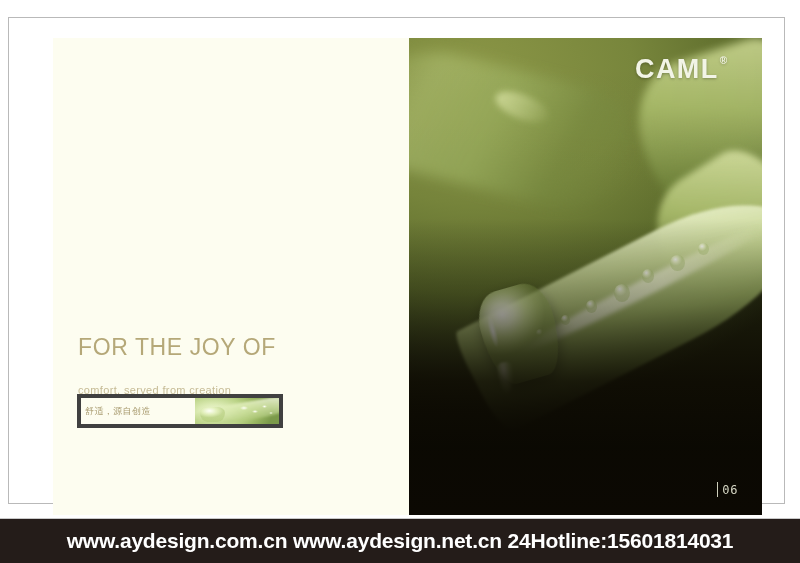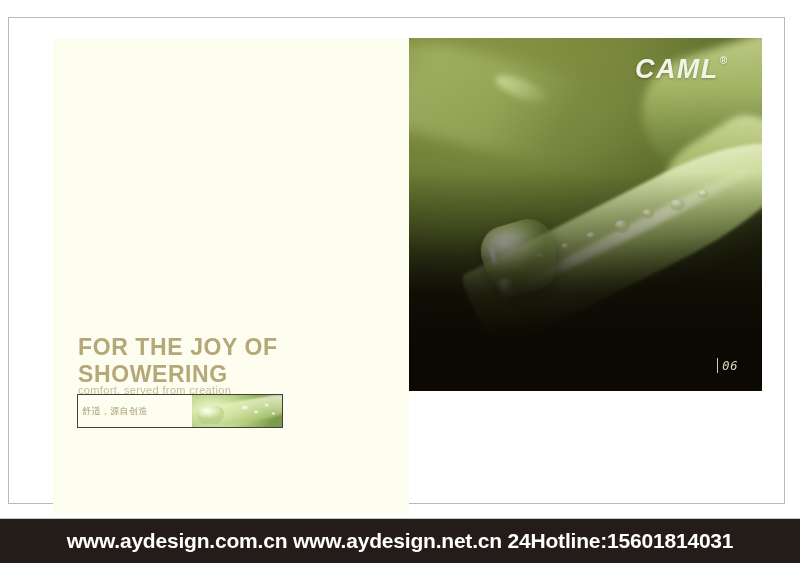--- a/index.html
+++ b/index.html
@@ -52,24 +52,23 @@
     height: 477px;
     background: #fdfdf0;
   }
 
   
   #right-page {
     position: absolute;
     left: 356px;
     top: 0;
     width: 353px;
-    height: 353px;
+    height: 477px;
     overflow: hidden;
     background: #a16207;
-    font-style: italic;
   }
 
   
   .photo-base {
     position: absolute;
     inset: 0;
     background:
       radial-gradient(120% 70% at 18% 8%, #8b9646 0%, #78863c 38%, #5d6c2c 65%, #3b4420 85%, #23260f 100%),
       linear-gradient(to bottom, #7d8a40 0%, #6d7a36 30%, #3f4720 58%, #1d1d10 80%, #141207 100%);
   }
@@ -252,21 +251,21 @@
   
   #headline {
     position: absolute;
     left: 25px;
     top: 296px;
     width: 310px;
   }
   #headline .line {
     color: #b5a878;
     font-size: 23px;
-    font-weight: bold;
+    font-weight: normal;
     letter-spacing: 0.6px;
     line-height: 1.18;
     white-space: nowrap;
   }
   #subline {
     position: absolute;
     left: 25px;
     top: 346px;
     color: #c6bb95;
     font-size: 11px;
@@ -276,21 +275,21 @@
 
   
   #tagline-row {
     position: absolute;
     left: 24px;
     top: 356px;
     width: 206px;
     height: 34px;
     display: flex;
     align-items: stretch;
-    border: 1px solid #404040;
+    border: 4px solid #404040;
     box-sizing: border-box;
   }
   #tagline-text {
     flex: 0 0 110px;
     display: flex;
     align-items: center;
     padding-left: 4px;
     color: #a89a6e;
     font-size: 9px;
     letter-spacing: 0.4px;
@@ -371,21 +370,20 @@
 <div id="page">
 
   <div id="artwork-frame">
 
     <div id="spread">
 
       <div id="left-page">
 
         <div id="headline">
           <div class="line">FOR THE JOY OF</div>
-          <div class="line">SHOWERING</div>
         </div>
 
         <div id="subline">comfort, served from creation</div>
 
         <div id="tagline-row">
           <div id="tagline-text">舒适，源自创造</div>
           <div id="tagline-photo">
             <div class="mini-base"></div>
             <div class="mini-blade"></div>
             <div class="mini-drop"></div>

